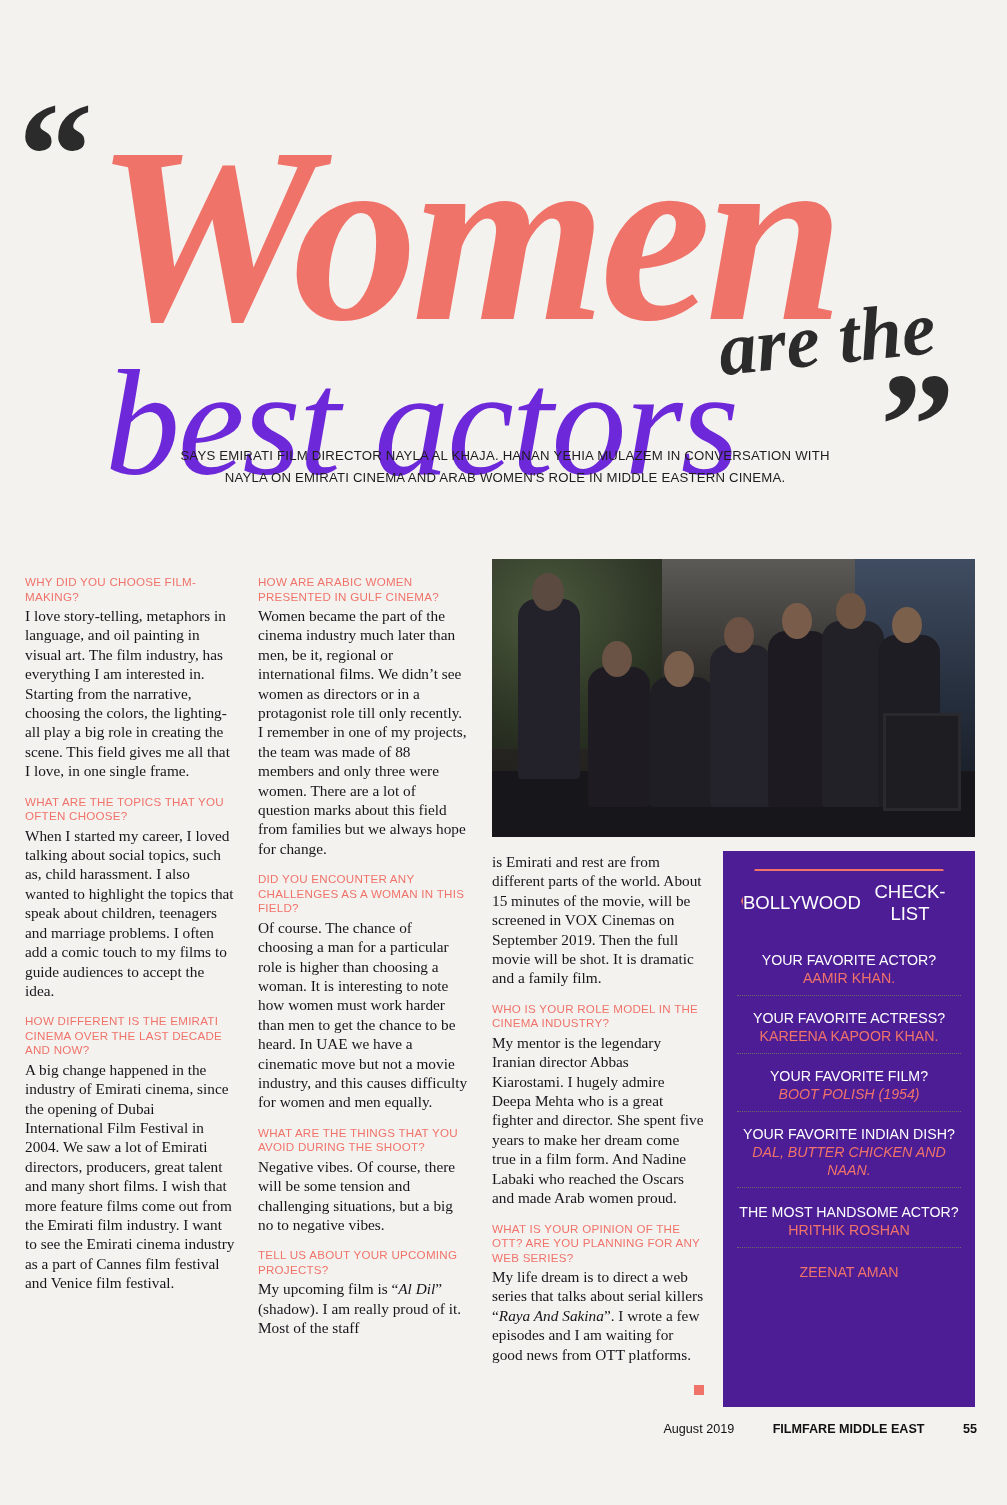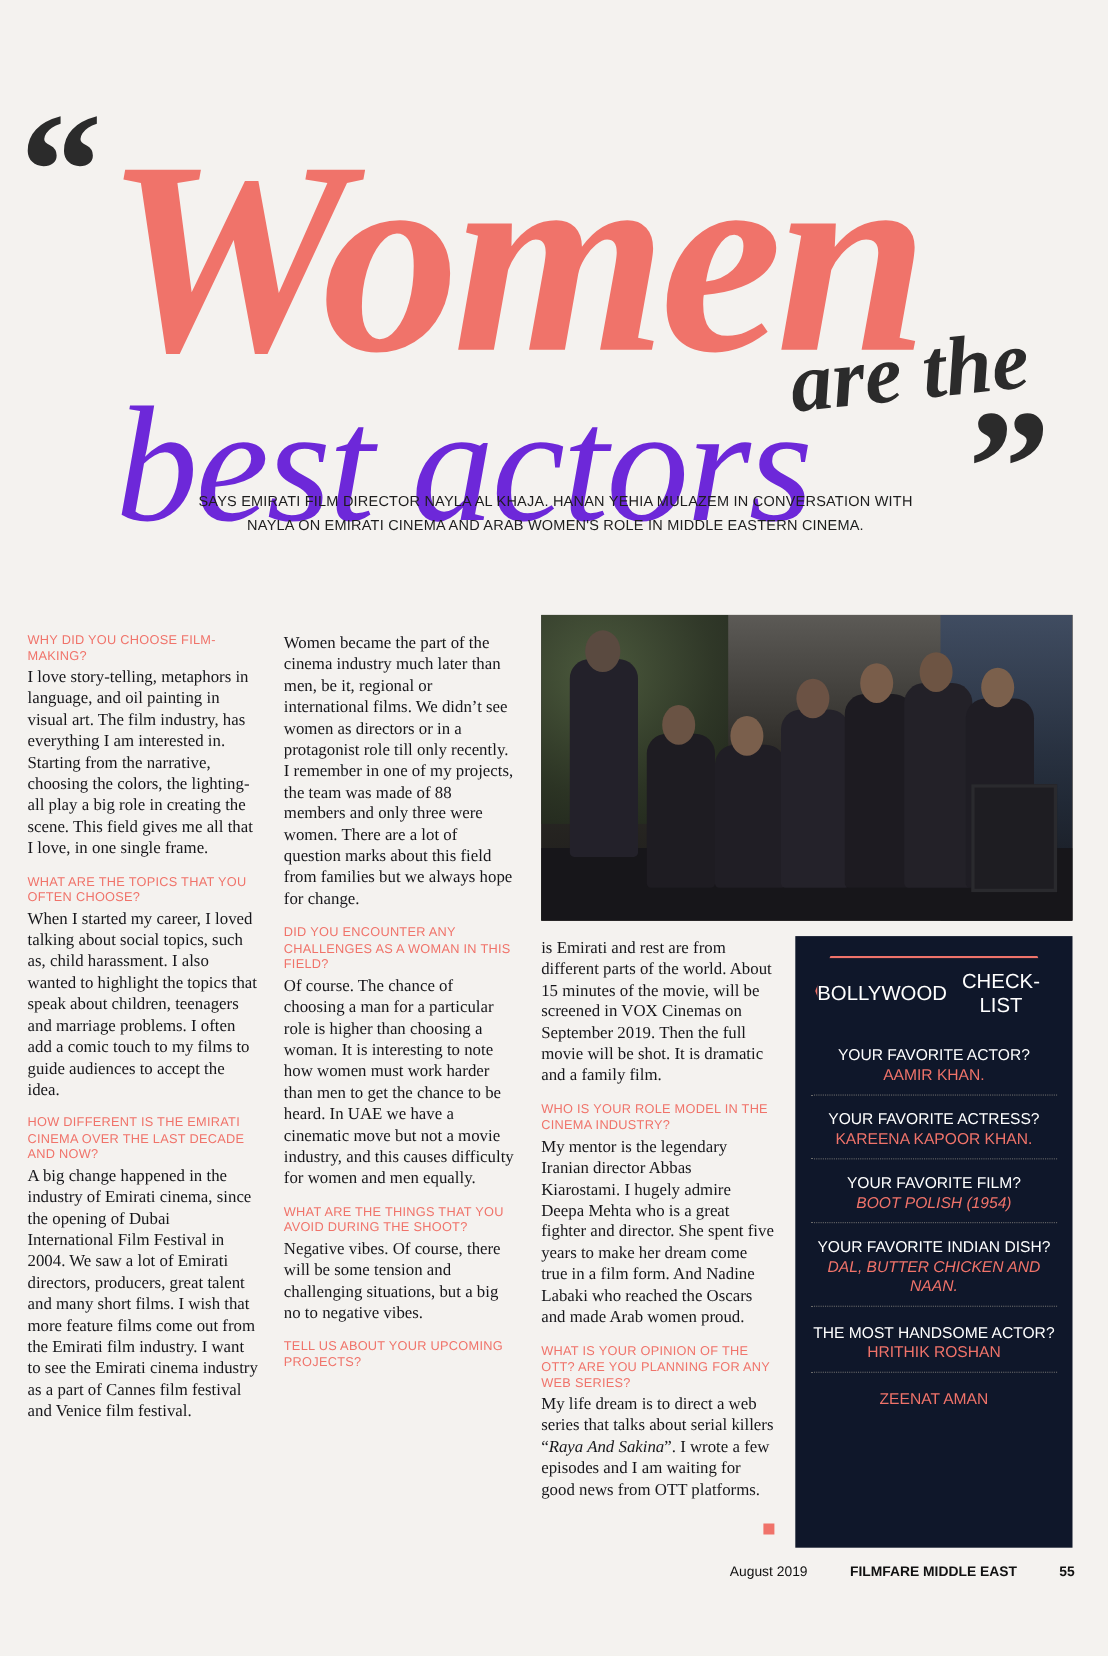--- a/index.html
+++ b/index.html
@@ -91,21 +91,21 @@
   .ph-right{position:absolute;right:0;top:0;width:120px;height:278px;background:linear-gradient(180deg,#3b4a63 0%,#202a3a 60%,#14161c 100%);opacity:.85;}
   .ph-plant{position:absolute;left:0;top:0;width:170px;height:190px;background:radial-gradient(circle at 30% 30%, #4c5c3c 0%, #2c3524 60%, #1d231a 100%);opacity:.9;}
   .ph-floor{position:absolute;left:0;bottom:0;width:483px;height:66px;background:#17161a;}
   .fig{position:absolute;border-radius:18px 18px 4px 4px;background:#23212a;}
   .head{position:absolute;border-radius:50%;}
   .ph-chair{position:absolute;right:14px;bottom:26px;width:72px;height:92px;border:3px solid #2a2a2e;background:#1e1d22;}
 
   
   .check{
     position:absolute;left:723px;top:851px;width:252px;height:556px;
-    background:#0f172a;color:#fff;
+    background:#4c1d95;color:#fff;
   }
   .check-title{
     position:absolute;left:18px;top:18px;width:216px;height:64px;
     border:2px solid #f0736a;
     font-family:"Liberation Sans",sans-serif;
     font-size:18.5px;line-height:22px;font-weight:normal;
     text-align:center;color:#fff;
     display:flex;align-items:center;justify-content:center;
     clip-path:polygon(14px 0,202px 0,216px 32px,202px 64px,14px 64px,0 32px);
   }
@@ -152,26 +152,28 @@
   <div class="col" id="col1">
     <p class="qh">WHY DID YOU CHOOSE FILM-MAKING?</p>
     <p class="ans">I love story-telling, metaphors in language, and oil painting in visual art. The film industry, has everything I am interested in. Starting from the narrative, choosing the colors, the lighting-all play a big role in creating the scene. This field gives me all that I love, in one single frame.</p>
     <p class="qh">WHAT ARE THE TOPICS THAT YOU OFTEN CHOOSE?</p>
     <p class="ans">When I started my career, I loved talking about social topics, such as, child harassment. I also wanted to highlight the topics that speak about children, teenagers and marriage problems. I often add a comic touch to my films to guide audiences to accept the idea.</p>
     <p class="qh">HOW DIFFERENT IS THE EMIRATI CINEMA OVER THE LAST DECADE AND NOW?</p>
     <p class="ans">A big change happened in the industry of Emirati cinema, since the opening of Dubai International Film Festival in 2004. We saw a lot of Emirati directors, producers, great talent and many short films. I wish that more feature films come out from the Emirati film industry. I want to see the Emirati cinema industry as a part of Cannes film festival and Venice film festival.</p>
   </div>
 
   <div class="col" id="col2">
+    <p class="qh">HOW ARE ARABIC WOMEN PRESENTED IN GULF CINEMA?</p>
     <p class="ans">Women became the part of the cinema industry much later than men, be it, regional or international films. We didn’t see women as directors or in a protagonist role till only recently. I remember in one of my projects, the team was made of 88 members and only three were women. There are a lot of question marks about this field from families but we always hope for change.</p>
     <p class="qh">DID YOU ENCOUNTER ANY CHALLENGES AS A WOMAN IN THIS FIELD?</p>
     <p class="ans">Of course. The chance of choosing a man for a particular role is higher than choosing a woman. It is interesting to note how women must work harder than men to get the chance to be heard. In UAE we have a cinematic move but not a movie industry, and this causes difficulty for women and men equally.</p>
     <p class="qh">WHAT ARE THE THINGS THAT YOU AVOID DURING THE SHOOT?</p>
     <p class="ans">Negative vibes. Of course, there will be some tension and challenging situations, but a big no to negative vibes.</p>
     <p class="qh">TELL US ABOUT YOUR UPCOMING PROJECTS?</p>
+    <p class="ans"><span>My upcoming film is “</span><i>Al Dil</i><span>” (shadow). I am really proud of it. Most of the staff</span></p>
   </div>
 
   <div class="photo">
     <div class="ph-sky"></div>
     <div class="ph-right"></div>
     <div class="ph-plant"></div>
     <div class="ph-floor"></div>
 
     <div class="fig" style="left:26px;top:40px;width:62px;height:180px;"></div>
     <div class="head" style="left:40px;top:14px;width:32px;height:38px;background:#5a4a40;"></div>

